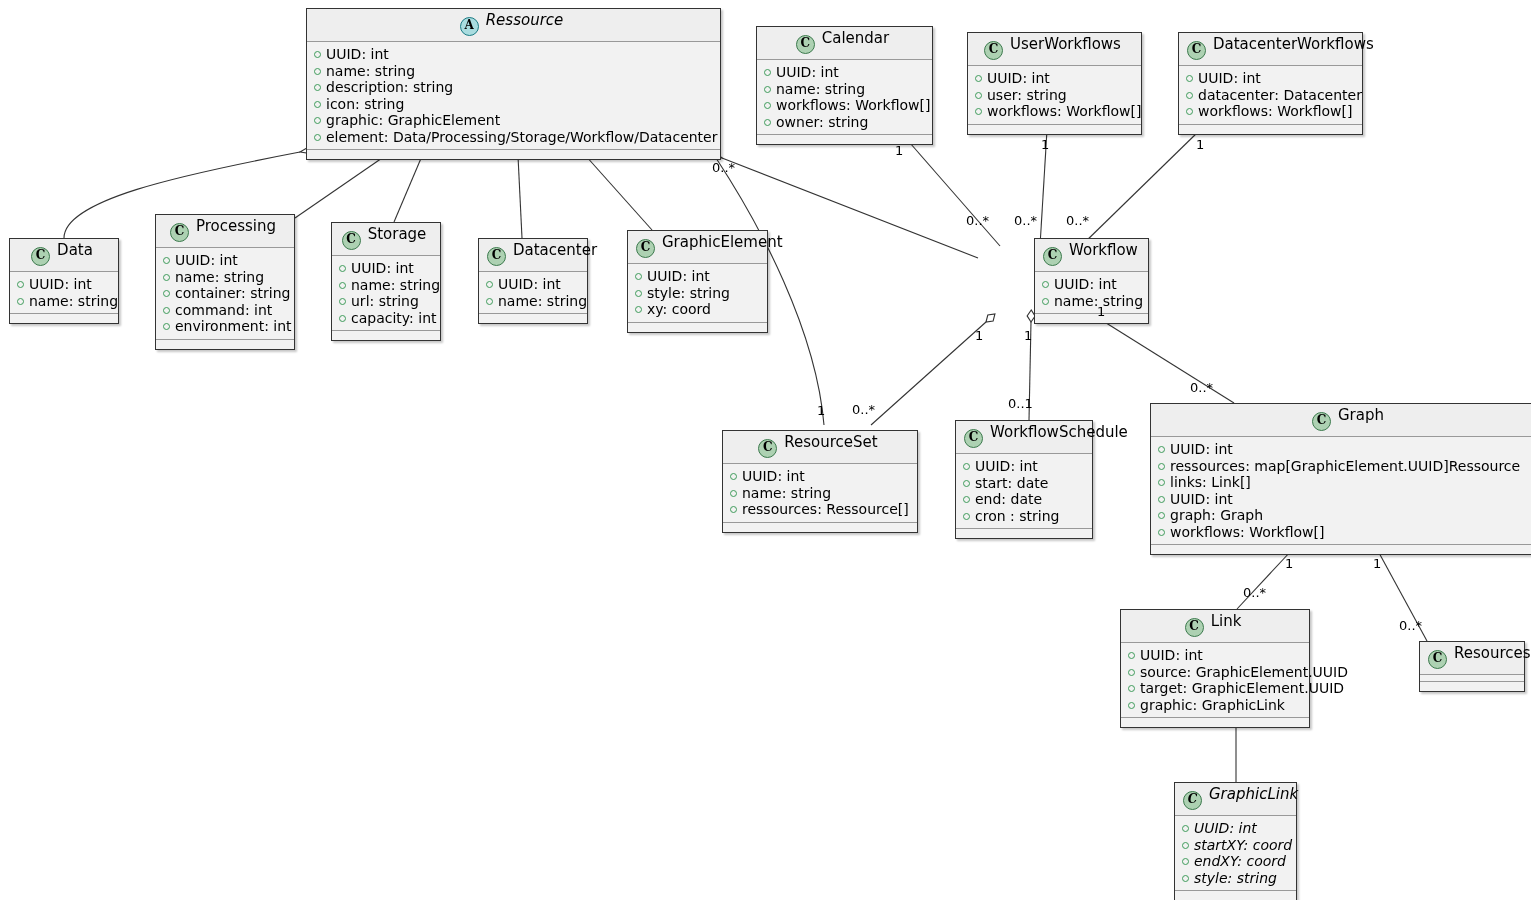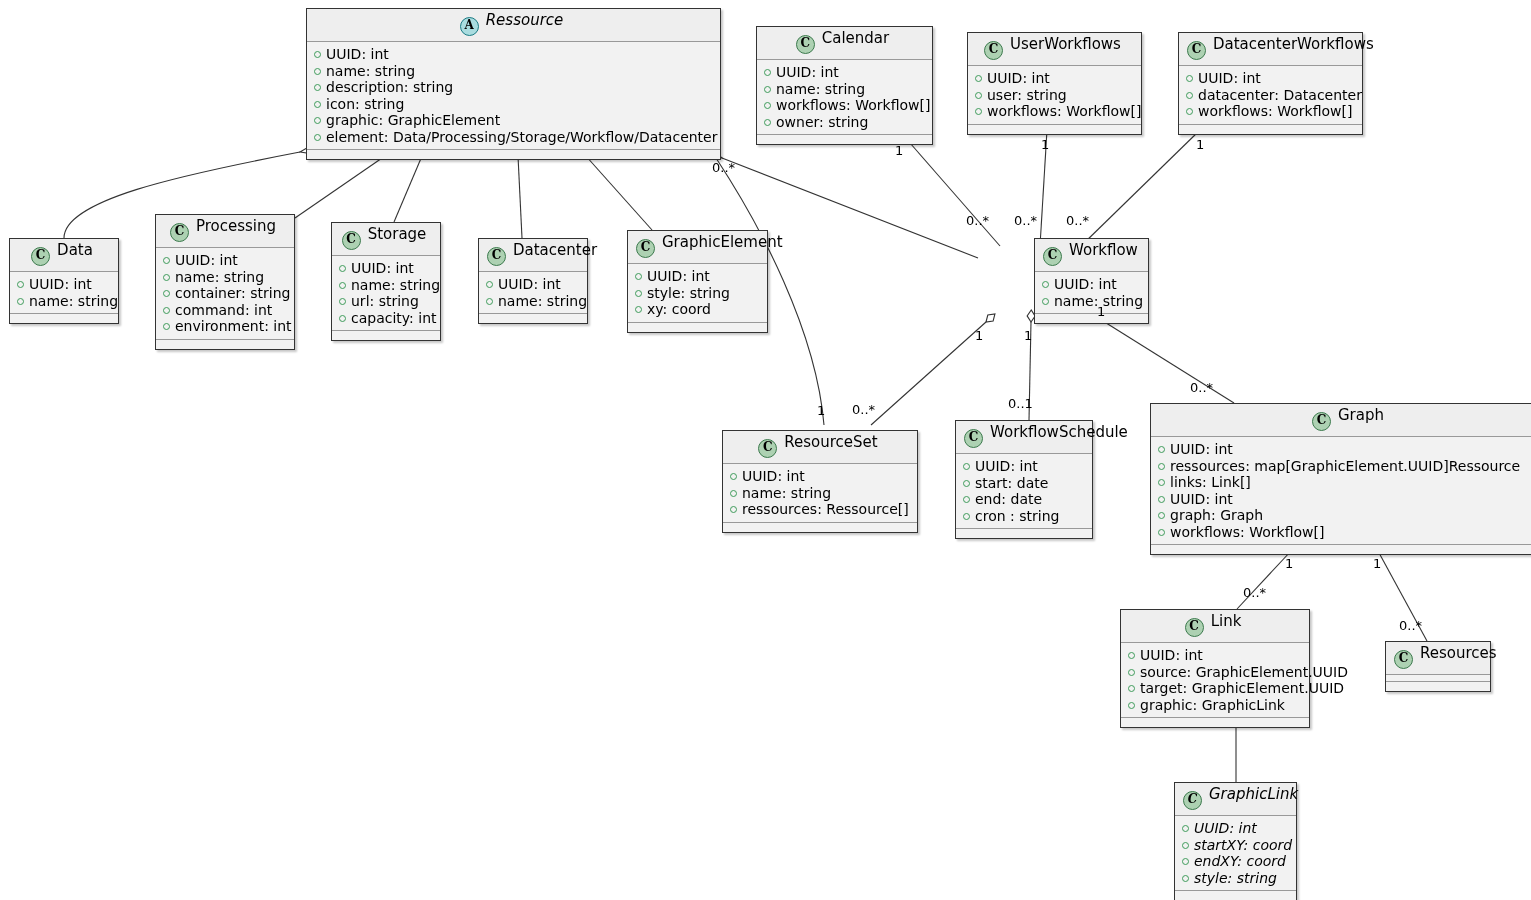--- a/index.html
+++ b/index.html
@@ -276,21 +276,21 @@
       <div class="uml-class" style="left: 1120px; top: 609px; width: 190px;">
         <div class="uml-head"><span class="badge">C</span><span class="cname">Link</span></div>
         <div class="uml-attrs">
           <div class="attr"><span class="vis"></span><span>UUID: int</span></div>
           <div class="attr"><span class="vis"></span><span>source: GraphicElement.UUID</span></div>
           <div class="attr"><span class="vis"></span><span>target: GraphicElement.UUID</span></div>
           <div class="attr"><span class="vis"></span><span>graphic: GraphicLink</span></div>
         </div>
         <div class="uml-ops"></div>
       </div>
-      <div class="uml-class" style="left: 1385px; top: 641px; width: 106px;">
+      <div class="uml-class" style="left: 1419px; top: 641px; width: 106px;">
         <div class="uml-head"><span class="badge">C</span><span class="cname">Resources</span></div>
         <div class="uml-attrs empty"></div>
         <div class="uml-ops"></div>
       </div>
       <div class="uml-class" style="left: 1174px; top: 782px; width: 123px; font-style: italic;">
         <div class="uml-head"><span class="badge">C</span><span class="cname">GraphicLink</span></div>
         <div class="uml-attrs">
           <div class="attr"><span class="vis"></span><span>UUID: int</span></div>
           <div class="attr"><span class="vis"></span><span>startXY: coord</span></div>
           <div class="attr"><span class="vis"></span><span>endXY: coord</span></div>

